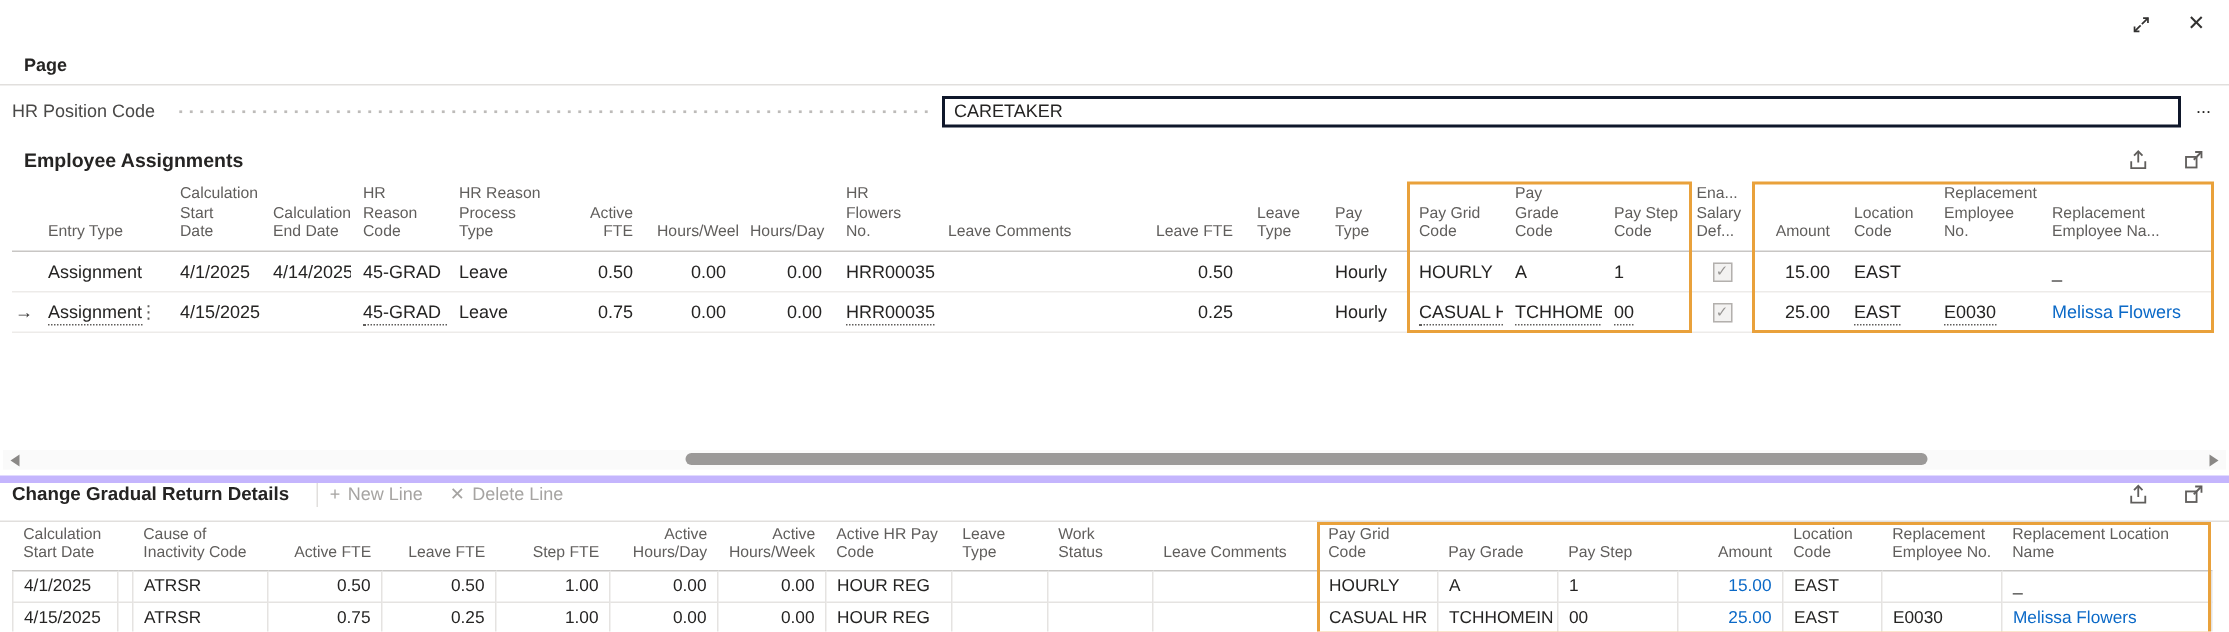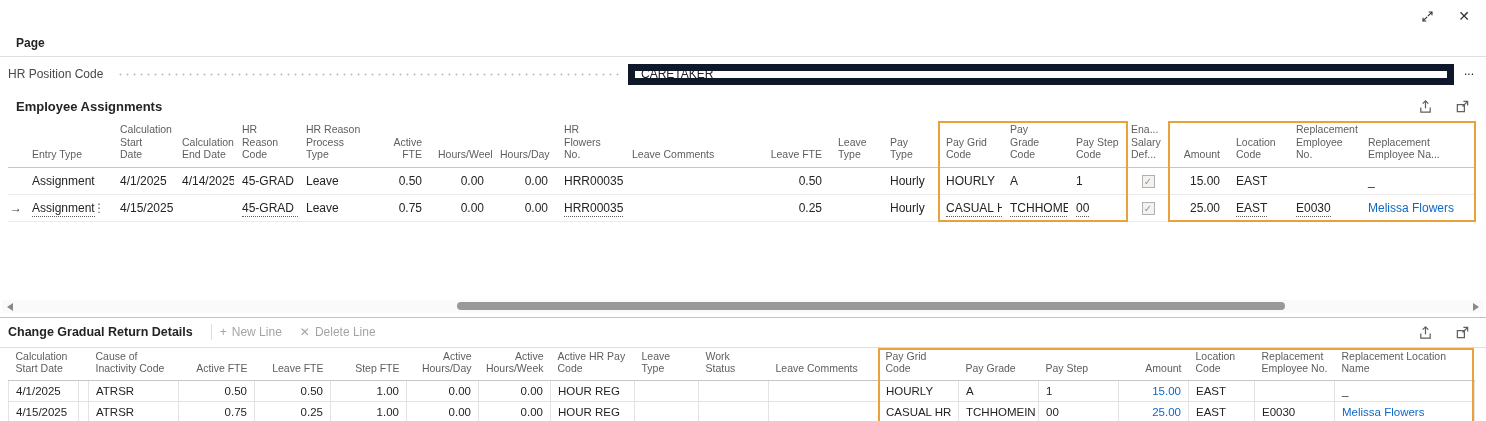--- a/index.html
+++ b/index.html
@@ -21,21 +21,21 @@
   
   .menubar { height:27px; border-bottom:1px solid #e1dfdd; display:flex; align-items:center; padding-left:8px; }
   .menu-item { font-size:12px; color:#252423; padding:2px 8px;font-weight:bold; }
 
   
   .fieldrow { height:34px; display:flex; align-items:center; padding:0 10px 0 8px; }
   .flabel { font-size:12px; color:#494847; white-space:nowrap; margin-right:6px; }
   .leader { flex:1; height:3px; margin:0 8px;
     background-image:radial-gradient(circle, #bdbbb9 0.9px, transparent 1.1px);
     background-size:7px 3px; background-repeat:repeat-x; background-position:0 50%; }
-  .finput { width:826px; height:21px; border:7px solid #0f172a; padding:0 6px;
+  .finput { width:826px; height:21px; border:2px solid #0f172a; padding:0 6px;
     font-family:"Liberation Sans",sans-serif; font-size:12px; color:#252423; }
   .assist { font-size:12px; color:#252423; padding:0 2px 6px 10px; }
 
   
   .sec-head { display:flex; align-items:center; height:30px; padding:0 16px 0 16px; }
   .sec-title { font-size:13px; font-weight:700; color:#252423; }
   .sec-icons { margin-left:auto; display:flex; align-items:center; gap:22px; }
   .icon-btn svg { display:block; }
 
   
@@ -64,21 +64,21 @@
 
   
   .hscroll { position:relative; height:13px; margin:2px 2px 4px 2px; background:#fafafa; }
   .tri { position:absolute; top:3px; width:0; height:0; border-style:solid; }
   .tri-left { left:5px; border-width:4px 6px 4px 0; border-color:transparent #8a8886 transparent transparent; }
   .tri-right { right:5px; border-width:4px 0 4px 6px; border-color:transparent transparent transparent #8a8886; }
   .hthumb { position:absolute; left:455px; width:828px; top:2px; height:8px;
     background:#9b9998; border-radius:4px; }
 
   
-  .sec2-bar { display:flex; align-items:center; height:31px; border-top:1px solid #c4b5fd;
+  .sec2-bar { display:flex; align-items:flex-start; height:31px; border-top:5px solid #c4b5fd;
     border-bottom:1px solid #e1dfdd; padding:0 16px 0 8px; }
   .sec2-title { font-size:12.5px; font-weight:700; color:#252423; margin-right:10px; }
   .vdiv { width:1px; height:16px; background:#e1dfdd; margin:0 8px; }
   .tbtn { display:flex; align-items:center; gap:5px; font-size:12px; color:#a6a4a2; margin-right:18px; }
   .tbtn .glyph { font-size:12px; color:#a6a4a2; }
 
   
   .t2 { width:1466px; }
   .t2 th { font-size:10.5px; font-weight:400; color:#605e5c; text-align:left;
     vertical-align:bottom; padding:2px 7px 5px 7px; line-height:1.2;

